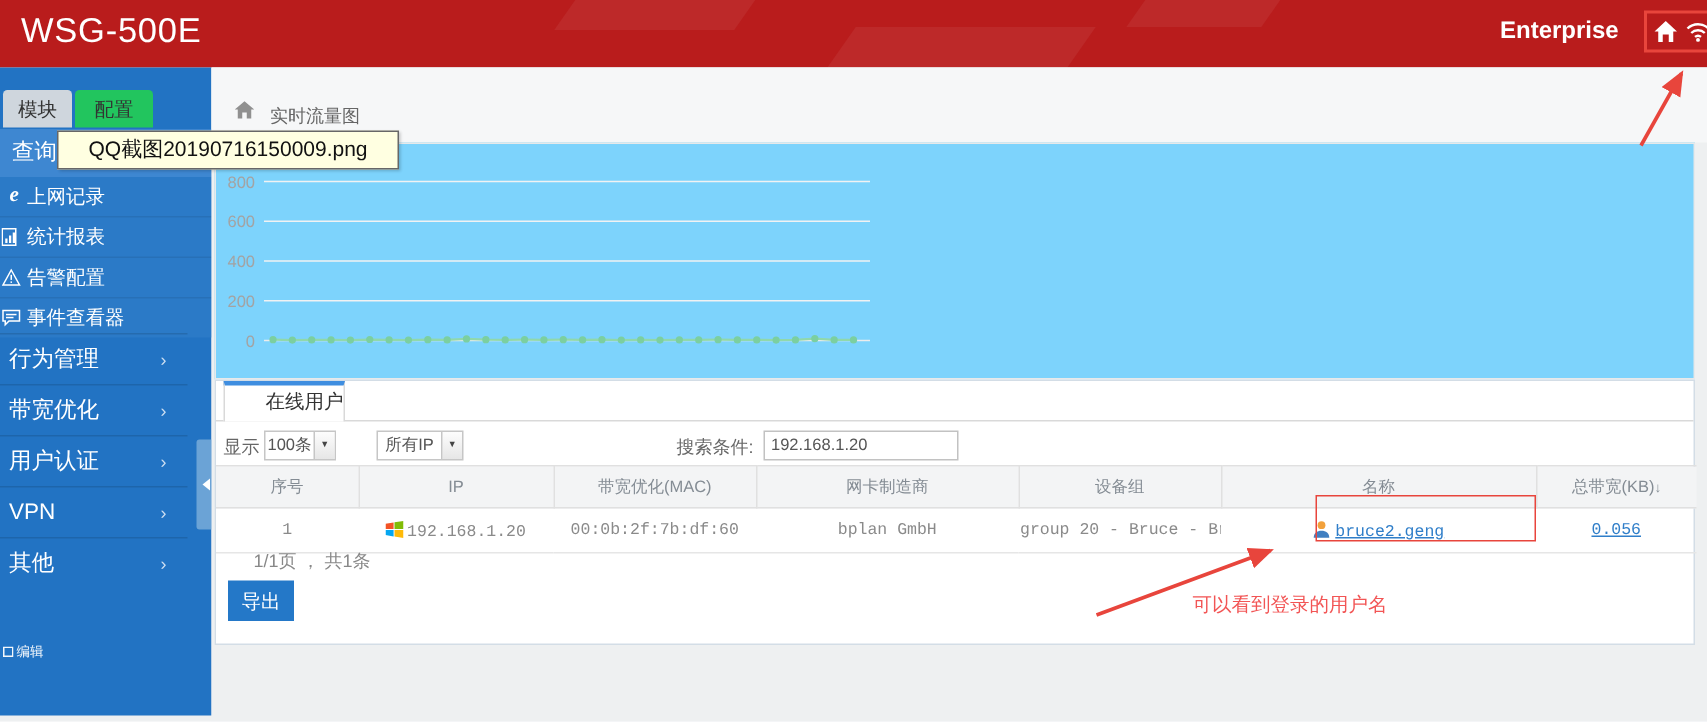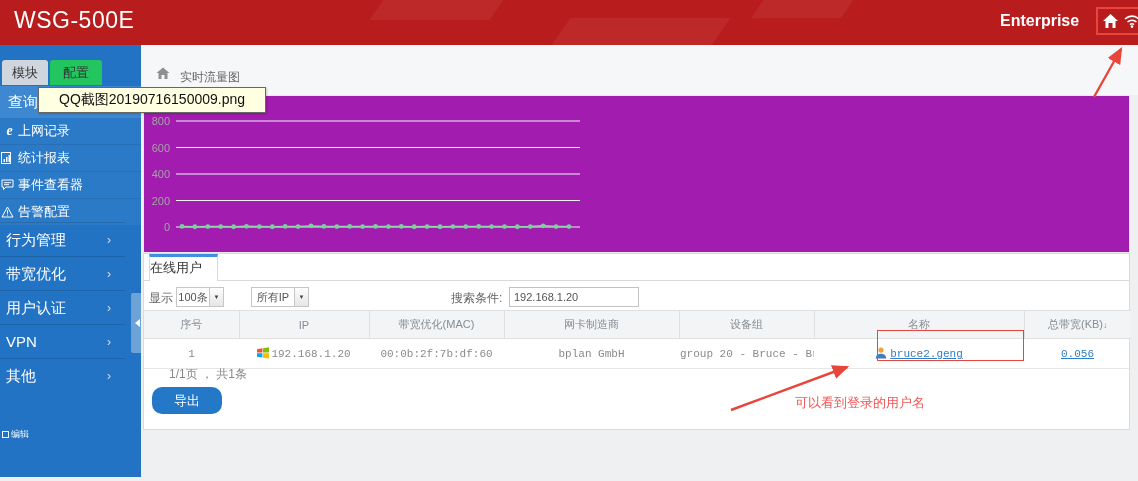--- a/index.html
+++ b/index.html
@@ -27,41 +27,41 @@
   #sb-footer{left:2px;top:383px;color:#fff;font-size:9px;opacity:.95;display:flex;align-items:center;gap:2px;}
   #collapse-handle{left:131px;top:248px;width:12px;height:60px;background:#6ba3d6;border-radius:2px;display:flex;align-items:center;justify-content:center;}
   #collapse-handle i{display:block;width:0;height:0;border-top:4px solid transparent;border-bottom:4px solid transparent;border-right:5px solid #fff;}
   
   #content{left:141px;top:45px;width:997px;height:436px;background:#eef0f1;}
   #crumbbar{left:0;top:0;width:997px;height:50px;background:#f6f7f8;}
   #crumb-text{left:39px;top:24px;font-size:12px;color:#666;text-align:right;}
   
   #tooltip{left:38px;top:87px;background:#ffffe1;border:1px solid #676767;font-size:14px;color:#111;padding:3px 20px;white-space:nowrap;z-index:80;box-shadow:1px 1px 2px rgba(0,0,0,.2);}
   
-  #chart-panel{left:143px;top:95px;width:987px;height:158px;background:#a21caf;border:1px solid #e7e9ea;box-sizing:border-box;z-index:1;}
+  #chart-panel{left:143px;top:95px;width:987px;height:158px;background:#7dd3fc;border:1px solid #e7e9ea;box-sizing:border-box;z-index:1;}
   
   .ctl-label{position:absolute;font-size:12px;color:#777;}
   .sel{position:absolute;height:19px;background:#fff;border:1px solid #c6c6c6;display:flex;box-sizing:border-box;}
   .sel-val{flex:1;font-size:10px;color:#555;text-align:center;line-height:17px;white-space:nowrap;overflow:hidden;}
   .sel-btn{width:13px;flex:0 0 13px;border-left:1px solid #c6c6c6;background:linear-gradient(#fdfdfd,#e6e6e6);font-size:6px;color:#444;text-align:center;line-height:17px;}
   #help-q{left:903px;top:166px;width:13px;height:13px;border-radius:50%;background:#eef6e4;border:1px solid #9cc27c;color:#4a6b37;font-size:9px;font-weight:bold;text-align:center;line-height:13px;}
   
   #table-panel{left:143px;top:253px;width:987px;height:177px;background:#fff;border:1px solid #d3dde6;box-sizing:border-box;z-index:2;}
   #tabstrip{position:absolute;left:0;top:0;width:100%;height:26px;border-bottom:1px solid #d9d9d9;}
-  #online-tab{position:absolute;left:5px;top:0;width:69px;height:27px;background:#fff;border:1px solid #d9d9d9;border-top:3px solid #3f8ee0;border-bottom:none;box-sizing:border-box;text-align:left;font-size:13px;color:#333;line-height:22px;z-index:3;}
+  #online-tab{position:absolute;left:5px;top:0;width:81px;height:27px;background:#fff;border:1px solid #d9d9d9;border-top:3px solid #3f8ee0;border-bottom:none;box-sizing:border-box;text-align:right;font-size:13px;color:#333;line-height:22px;z-index:3;}
   .flt-label{position:absolute;font-size:12px;color:#666;}
   .txt{position:absolute;height:20px;border:1px solid #c2c2c2;font-size:11px;color:#555;padding:0 4px;box-sizing:border-box;font-family:"Liberation Sans",sans-serif;}
   #users-table{position:absolute;left:0;top:56px;width:987px;border-collapse:collapse;table-layout:fixed;}
   #users-table th{height:25px;background:#f3f4f5;font-size:11px;font-weight:normal;color:#848c94;border:1px solid #e0e0e0;border-left:none;}
   #users-table th:last-child{border-right:none;}
   #users-table td{height:27px;font-size:11px;color:#8a8a8a;text-align:center;border-bottom:1px solid #e6e6e6;font-family:"Liberation Mono","DejaVu Sans Mono",monospace;white-space:nowrap;overflow:hidden;}
   .link{color:#2f7ec9;text-decoration:underline;cursor:pointer;}
   #ip-cell{color:#63554a;}
   #pag{position:absolute;left:25px;top:112px;font-size:12px;color:#888;}
-  #export-btn{position:absolute;left:8px;top:133px;width:70px;height:27px;background:#2478c8;color:#fff;font-size:13px;text-align:center;line-height:27px;border-radius:10px;cursor:pointer;}
+  #export-btn{position:absolute;left:8px;top:133px;width:44px;height:27px;background:#2478c8;color:#fff;font-size:13px;text-align:center;line-height:27px;border-radius:0;cursor:pointer;}
   
   .red-box{position:absolute;border:2px solid #e8453c;pointer-events:none;}
   #note-text{left:795px;top:394px;font-size:13px;color:#f25555;z-index:70;}
   #annot-svg{left:0;top:0;z-index:70;pointer-events:none;}
   svg{display:block;}
 </style>
 </head>
 <body>
 
 <div id="app">
@@ -107,36 +107,36 @@
               <rect x="2.5" y="7" width="1.5" height="3" fill="#fff"></rect>
               <rect x="5" y="5" width="1.5" height="5" fill="#fff"></rect>
               <rect x="7.5" y="3" width="1.5" height="7" fill="#fff"></rect>
             </svg>
         </span>
         <span>统计报表</span>
       </div>
       <div class="sb-sub">
         <span class="sb-ico">
           <svg width="13" height="12" viewBox="0 0 13 12">
+              <path d="M6.5 1 L12 11 H1 Z" fill="none" stroke="#fff"></path>
+              <rect x="6" y="4.2" width="1" height="3.4" fill="#fff"></rect>
+              <rect x="6" y="8.6" width="1" height="1" fill="#fff"></rect>
+            </svg>
+        </span>
+        <span>告警配置</span>
+      </div>
+      <div class="sb-sub">
+        <span class="sb-ico">
+          <svg width="13" height="12" viewBox="0 0 13 12">
               <path d="M1 1 H12 V8 H5 L2.5 10.5 V8 H1 Z" fill="none" stroke="#fff"></path>
               <rect x="3" y="3.2" width="7" height="1" fill="#fff"></rect>
               <rect x="3" y="5.2" width="5" height="1" fill="#fff"></rect>
             </svg>
         </span>
         <span>事件查看器</span>
-      </div>
-      <div class="sb-sub">
-        <span class="sb-ico">
-          <svg width="13" height="12" viewBox="0 0 13 12">
-              <path d="M6.5 1 L12 11 H1 Z" fill="none" stroke="#fff"></path>
-              <rect x="6" y="4.2" width="1" height="3.4" fill="#fff"></rect>
-              <rect x="6" y="8.6" width="1" height="1" fill="#fff"></rect>
-            </svg>
-        </span>
-        <span>告警配置</span>
       </div>
     </div>
 
     <div class="sb-group" style="top:177px;">
       <span>行为管理</span>
       <span class="chev">›</span>
     </div>
     <div class="sb-group" style="top:211px;">
       <span>带宽优化</span>
       <span class="chev">›</span>

